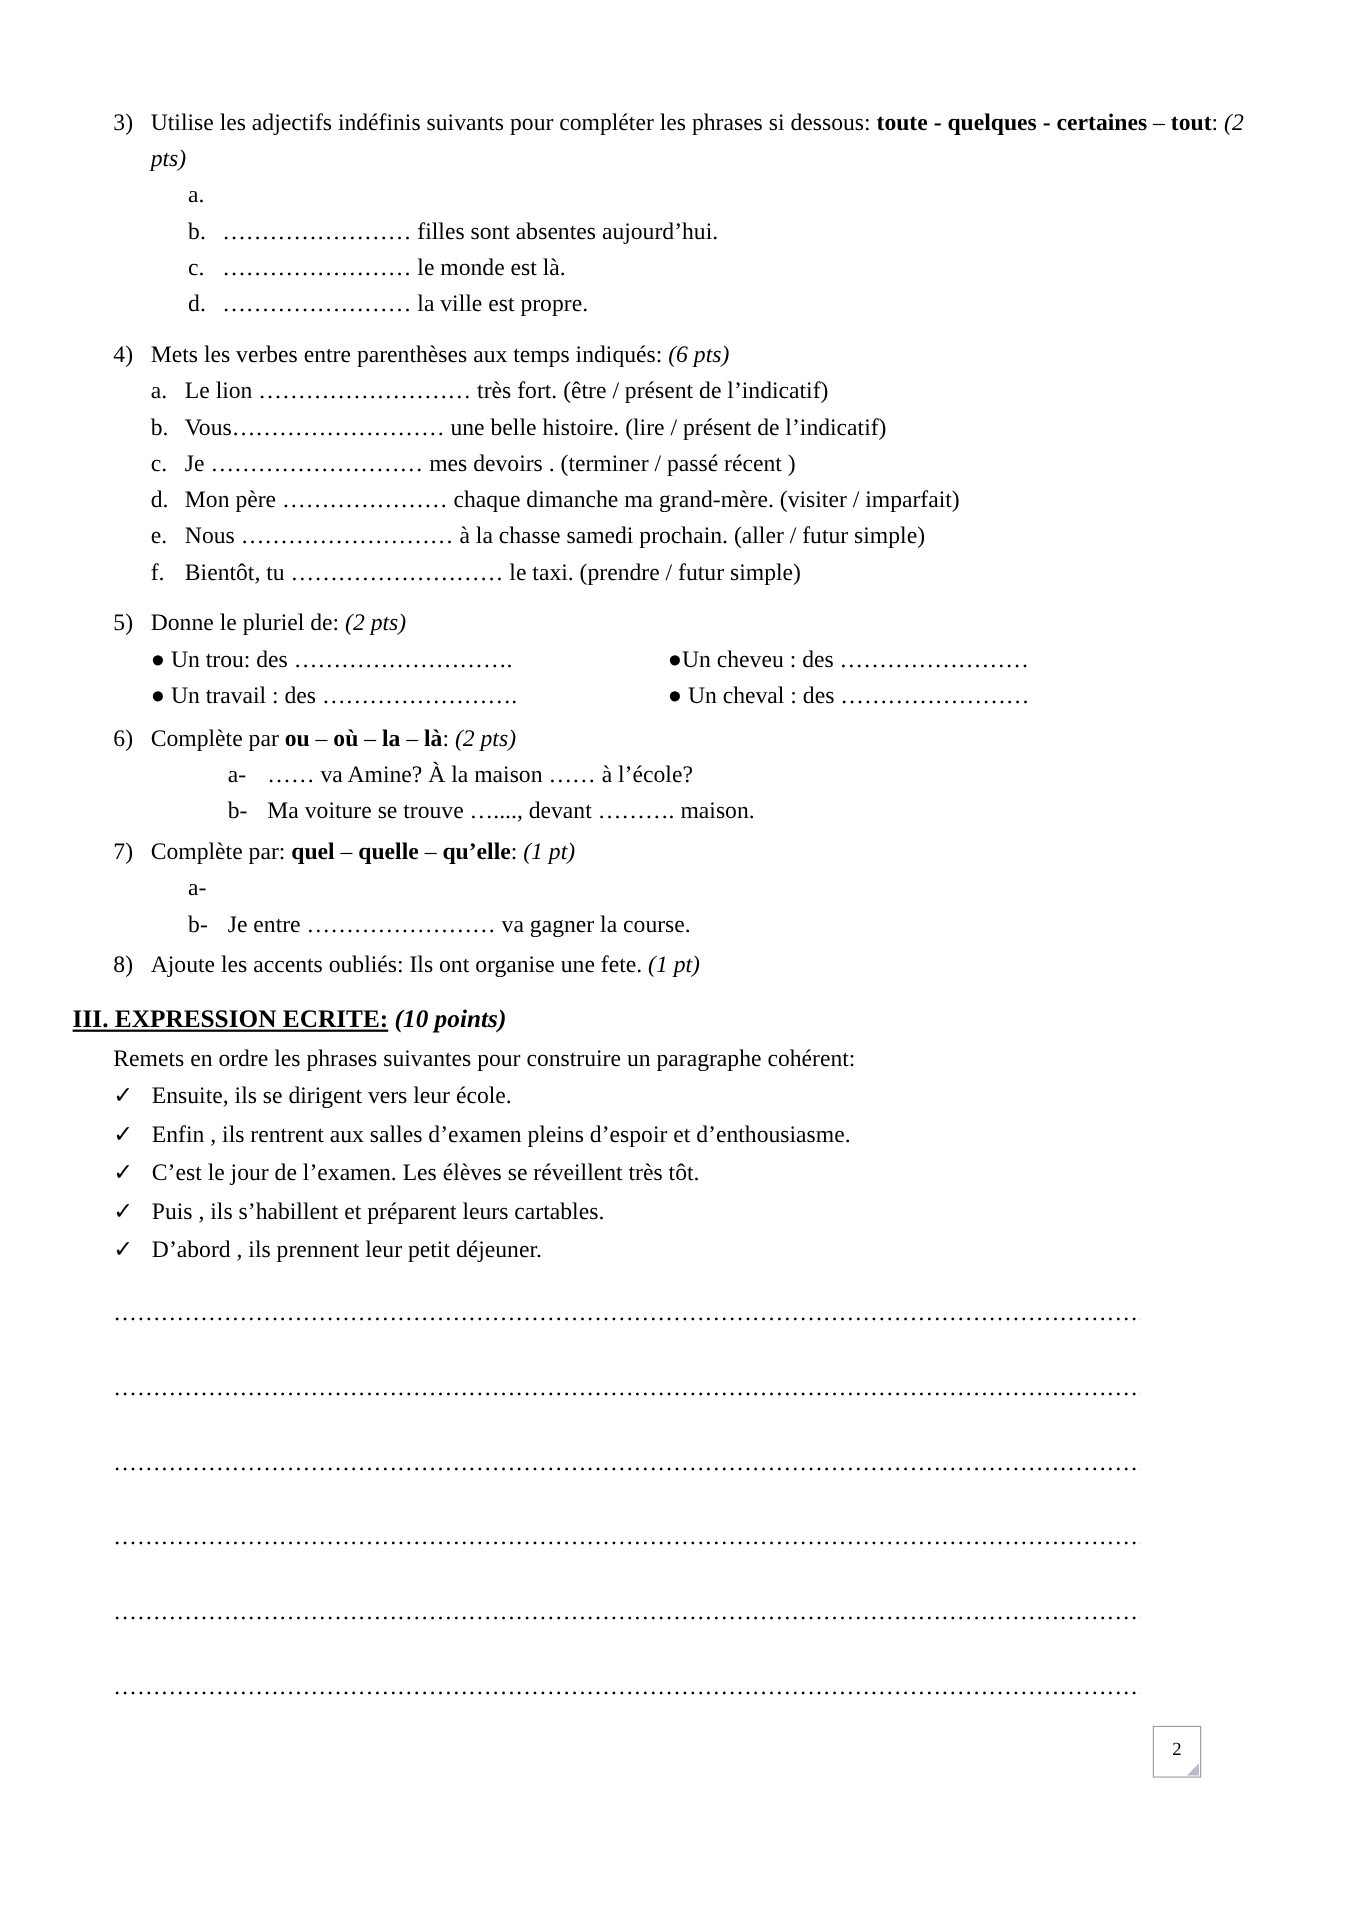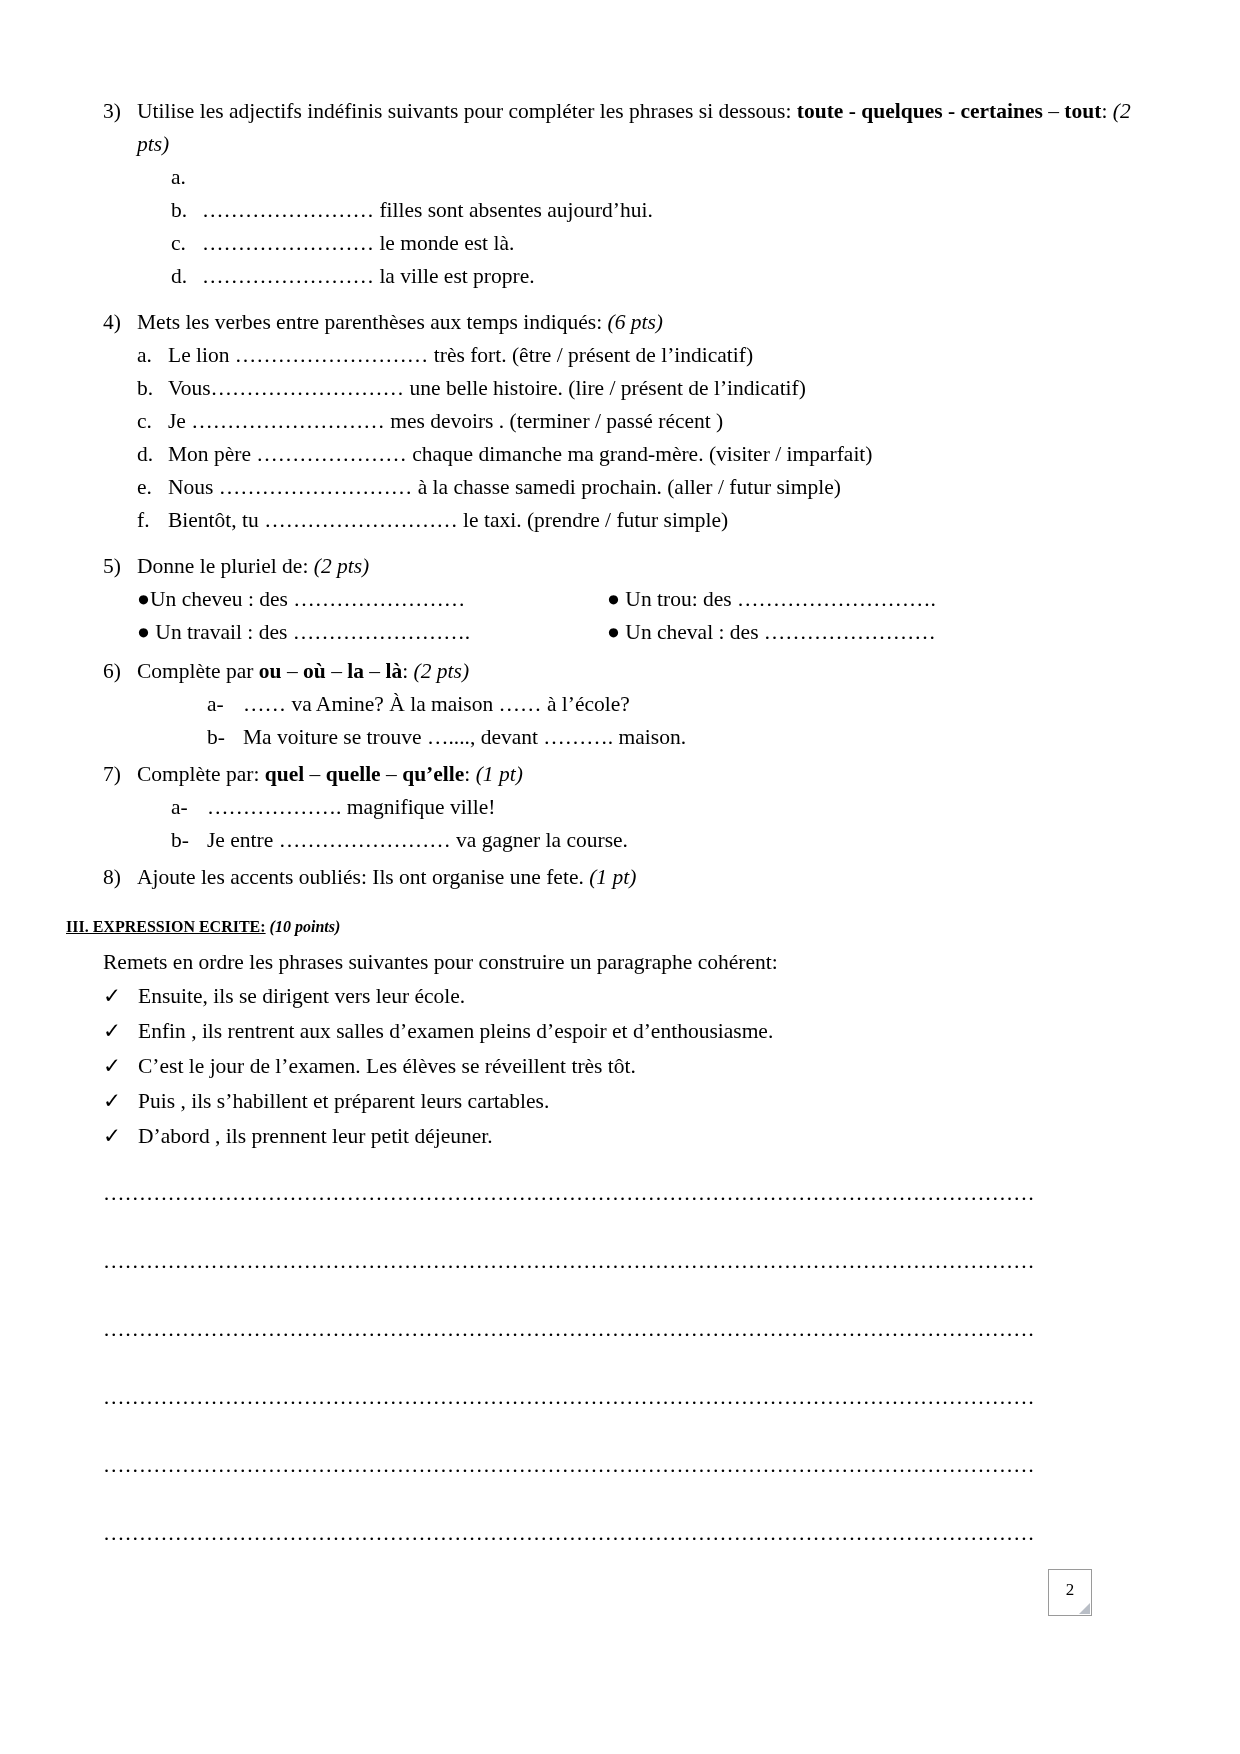--- a/index.html
+++ b/index.html
@@ -15,21 +15,21 @@
   i { font-style:italic; }
   .q { display:flex; margin-bottom:13px; }
   .q-num { width:34px; flex:none; }
   .q-body { flex:1; min-width:0; }
   .sub { display:flex; }
   .sub-label { flex:none; width:31px; }
   .sub-label-wide { flex:none; width:36px; }
   .ind-34 { margin-left:34px; }
   .ind-70 { margin-left:70px; }
   .plural-grid { display:grid; grid-template-columns:470px 1fr; }
-  .sec-head { font-size:16px; font-weight:bold; margin:16px 0 3px -37px; }
+  .sec-head { font-size:23px; font-weight:bold; margin:16px 0 3px -37px; }
   .sec-head .title-underline { text-decoration:underline; }
   .sec-head .points { font-style:italic; }
   .sec-intro { }
   .check-row { display:flex; line-height:35px; }
   .check-mark { flex:none; width:35px; }
   .answers { margin-top:22px; }
   .answer-line {
     width:934px; height:34px; line-height:34px;
     white-space:nowrap; overflow:hidden;
     margin-bottom:34px;
@@ -104,22 +104,22 @@
           <span>Bientôt, tu ……………………… le taxi.  (prendre  / futur simple)</span>
         </div>
     </div>
   </div>
 
   <div class="q" style="margin-bottom:6px;">
     <div class="q-num">5)</div>
     <div class="q-body">
       <div><span>Donne le pluriel de: </span><i>(2 pts)</i></div>
       <div class="plural-grid">
+        <div>● Un trou: des ……………………….</div>
         <div>●Un cheveu : des ……………………</div>
-        <div>● Un trou: des ……………………….</div>
       </div>
       <div class="plural-grid">
         <div>● Un travail : des …………………….</div>
         <div>● Un cheval : des ……………………</div>
       </div>
     </div>
   </div>
 
   <div class="q" style="margin-bottom:4px;">
     <div class="q-num">6)</div>
@@ -135,21 +135,20 @@
         </div>
     </div>
   </div>
 
   <div class="q" style="margin-bottom:4px;">
     <div class="q-num">7)</div>
     <div class="q-body">
       <div><span>Complète par: </span><b>quel</b><span> – </span><b>quelle</b><span> – </span><b>qu’elle</b><span>: </span><i>(1 pt)</i></div>
       <div class="sub ind-34">
           <span class="sub-label-wide">a-</span>
-          <span>………………. magnifique  ville!</span>
         </div>
       <div class="sub ind-34">
           <span class="sub-label-wide">b-</span>
           <span>Je entre …………………… va gagner la course.</span>
         </div>
     </div>
   </div>
 
   <div class="q" style="margin-bottom:0;">
     <div class="q-num">8)</div>

